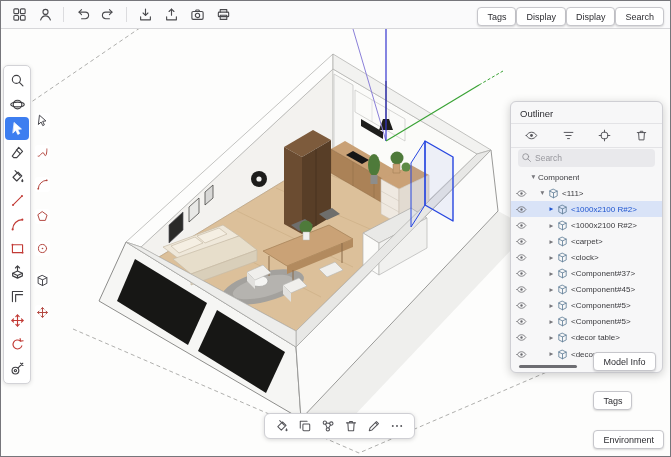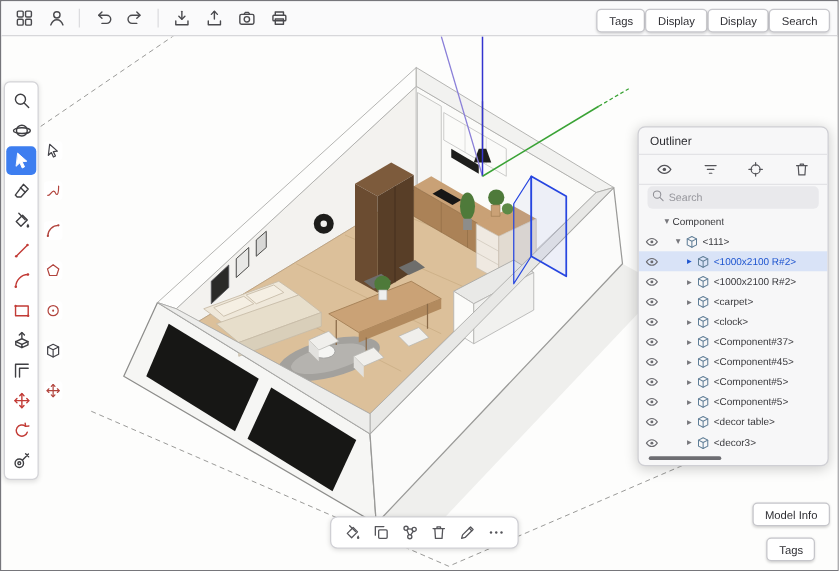--- a/index.html
+++ b/index.html
@@ -39,21 +39,21 @@
 .trow{display:flex;align-items:center;height:16.1px;padding:0 3px 0 5px;cursor:default;color:#3a3a3e}
 .trow.sel{background:rgba(61,126,240,.16);color:#1f55cf}
 .trow .eye{width:13px;height:11px;color:#6b6b70;flex:none;display:flex}
 .trow .eye .ic{width:11px;height:11px}
 .trow .chev{width:9px;font-size:7.5px;color:#77777c;flex:none;text-align:center;cursor:pointer;line-height:1}
 .trow.sel .chev{color:#1f55cf}
 .trow .cub{width:11px;height:11px;color:#5f7d96;flex:none;margin:0 3px 0 1px;display:flex}
 .trow .cub .ic{width:11px;height:11px}
 .trow .tlabel{font-size:8px;white-space:nowrap;overflow:hidden}
 .o-hscroll{position:absolute;left:8px;bottom:4px;width:58px;height:3.5px;border-radius:2px;background:#6d6d72}
-.brbtns{position:absolute;right:6px;bottom:7px;display:flex;flex-direction:column;align-items:center;gap:9px;z-index:6}
+.brbtns{position:absolute;right:6px;bottom:7px;display:flex;flex-direction:column;align-items:flex-start;gap:20px;z-index:6}
 .btoolbar{position:absolute;left:263px;top:412px;height:26px;background:#fff;border:1px solid #cfcfd4;border-radius:6px;box-shadow:0 1px 4px rgba(0,0,0,.15);display:flex;align-items:center;gap:9px;padding:0 10px;z-index:5}
 .btoolbar .bt{width:14px;height:14px;color:#55555a;cursor:pointer;border:none;background:none;padding:0;display:flex}
 .btoolbar .ic{width:14px;height:14px}
 </style>
 </head>
 <body>
 
 <div class="app">
 
   <svg class="scene" viewBox="0 0 671 429">
@@ -828,20 +828,21 @@
           </span>
           <span class="tlabel">&lt;decor3&gt;</span>
         </div>
       </div>
     <div class="o-hscroll"></div>
   </aside>
 
   <div class="brbtns">
       <button class="pbtn">Model Info</button>
       <button class="pbtn">Tags</button>
+      <button class="pbtn">Environment</button>
     </div>
 
   <div class="btoolbar">
       <button class="bt">
         <span class="ic">
           <svg viewBox="0 0 16 16">
             <g fill="none" stroke="currentColor" stroke-width="1.2" stroke-linecap="round" stroke-linejoin="round">
               <path d="M3.2 8.8L8.6 3.4l4 4-5.4 5.4z"></path>
               <path d="M5.4 1.8l5.4 5.4"></path>
               <path d="M13.2 10.4c.7 1.1 1.1 1.9 1.1 2.5a1.15 1.15 0 1 1-2.3 0c0-.6.4-1.4 1.2-2.5z" fill="currentColor" stroke="none"></path>

